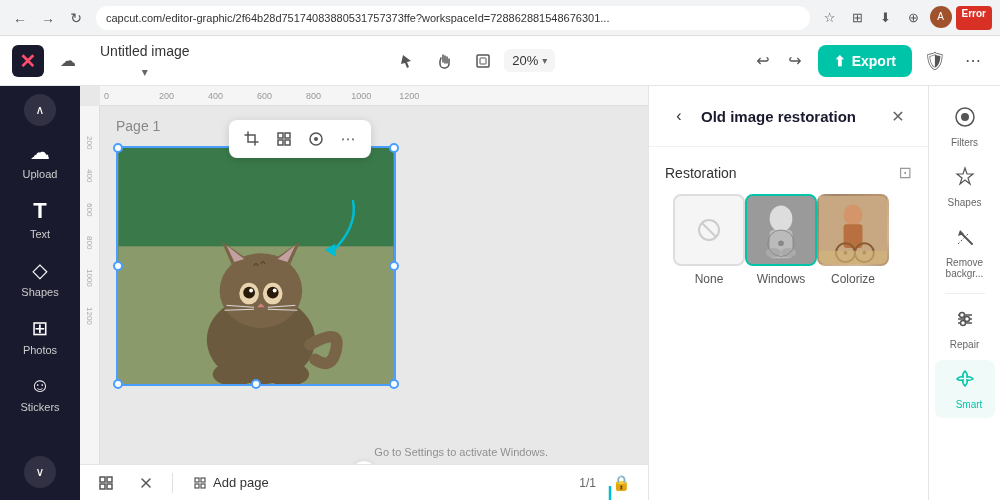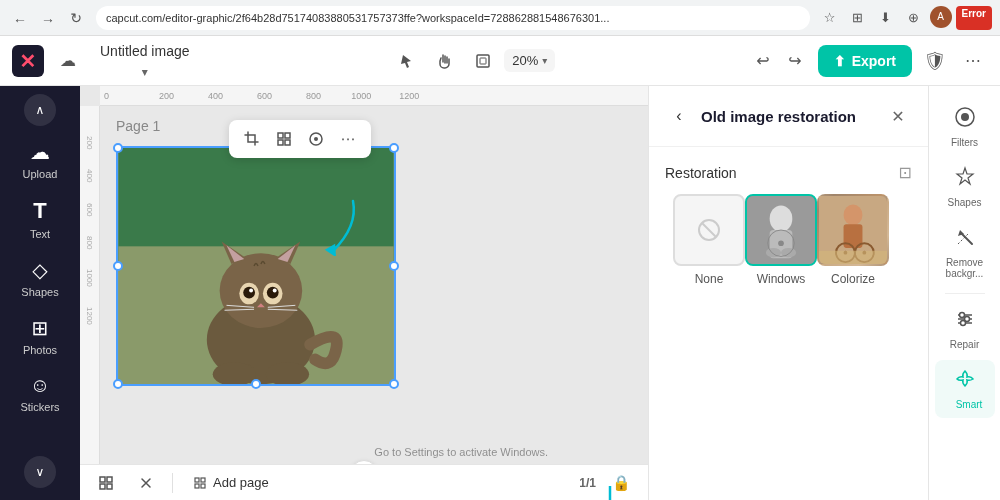--- a/index.html
+++ b/index.html
@@ -209,21 +209,21 @@
       width: 28px; height: 28px; border-radius: 6px; border: none;
       background: transparent; cursor: pointer; display: flex; align-items: center; justify-content: center;
       color: #555; font-size: 15px;
     }
     .bottom-bar-divider { width: 1px; height: 20px; background: #e0e0e0; }
     .add-page-btn {
       display: flex; align-items: center; gap: 6px;
       font-size: 13px; color: #333; cursor: pointer; border: none; background: transparent;
       padding: 4px 8px; border-radius: 6px;
     }
-    .page-counter { font-size: 12px; color: #666; font-weight: bold; }
+    .page-counter { font-size: 12px; color: #666; }
     .lock-btn {
       width: 28px; height: 28px; border-radius: 6px; border: none;
       background: transparent; cursor: pointer; display: flex; align-items: center; justify-content: center;
       color: #555; font-size: 15px;
     }
 
     
     .right-panel {
       width: 280px; background: white; border-left: 1px solid #e5e5e5;
       display: flex; flex-direction: column; flex-shrink: 0; position: relative;

